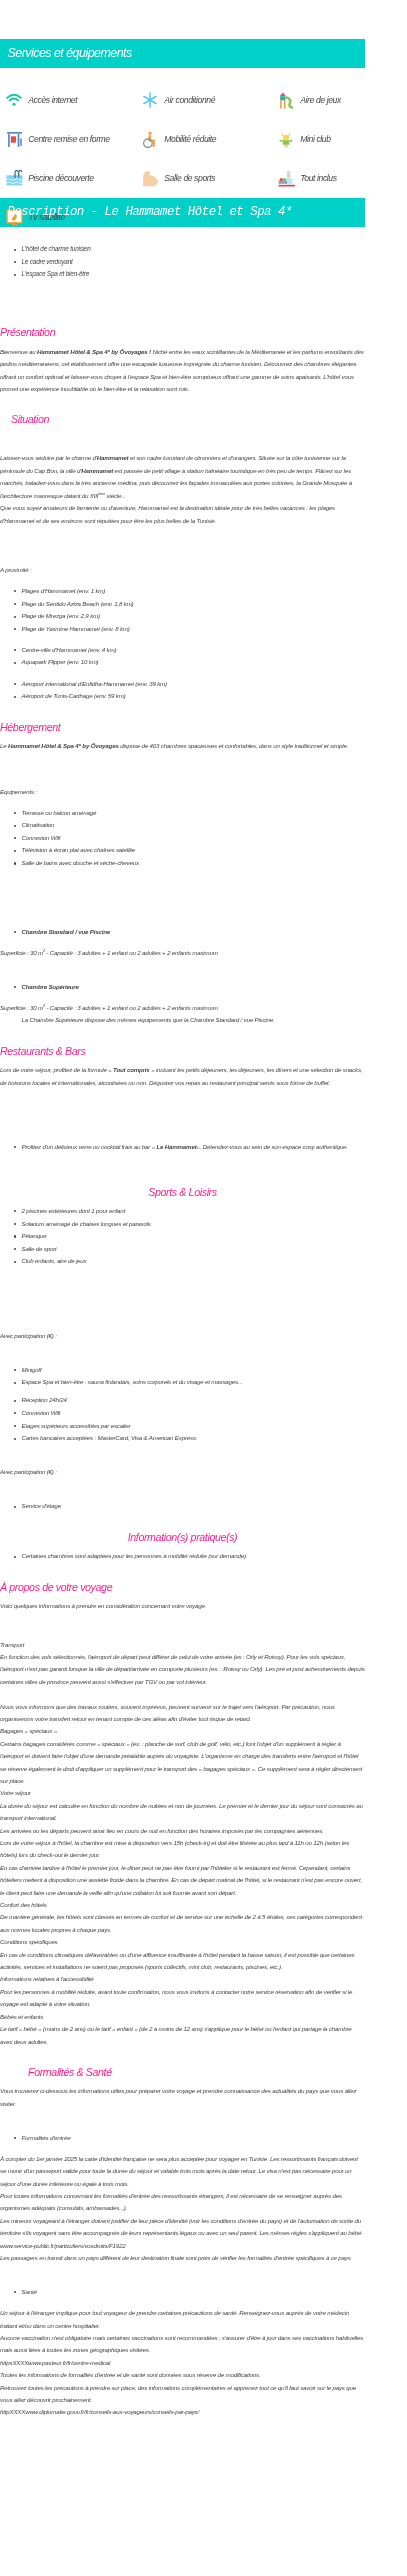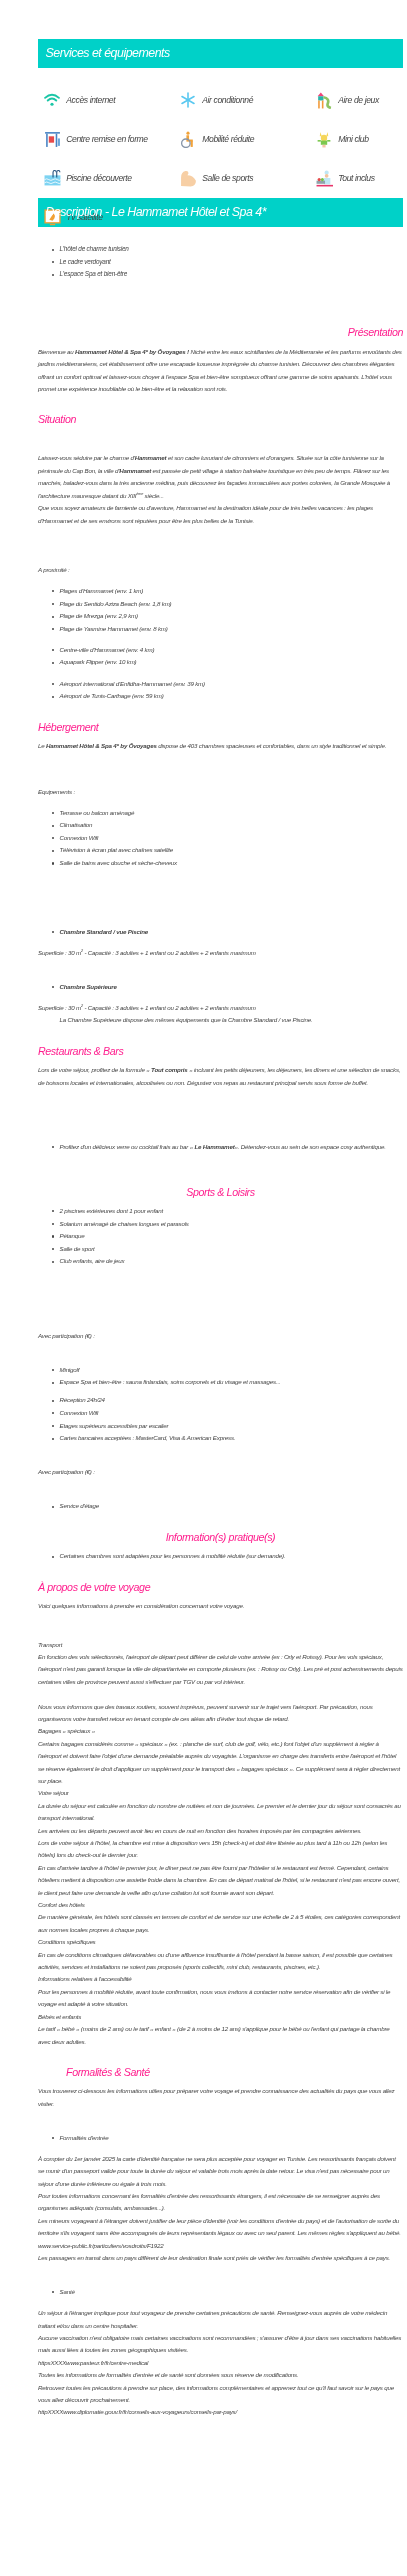--- a/index.html
+++ b/index.html
@@ -5,21 +5,21 @@
   html, body { margin: 0; padding: 0; background: #ffffff; }
   body {
     width: 407px;
     font-family: "Liberation Sans", sans-serif;
     color: #444444;
     font-style: italic;
     font-size: 6.2px;
     letter-spacing: -0.2px;
     line-height: 12.4px;
   }
-  .page { position: relative; width: 365px; height: 2576px; overflow: hidden; padding-left: 38px; }
+  .page { position: relative; width: 365px; height: 2576px; overflow: hidden; }
   .banner {
     background: #00d1c8;
     color: #ffffff;
     font-size: 12.4px;
     line-height: 29px;
     height: 29px;
     padding-left: 7.5px;
     letter-spacing: -0.5px;
   }
   .banner-services { margin-top: 39px; }
@@ -28,21 +28,21 @@
     grid-template-columns: 136px 136px 134px;
     row-gap: 13px;
     padding: 19.3px 0 0 5.9px;
     height: 121px;
     box-sizing: border-box;
     text-align: center;
   }
   .service-item { display: flex; align-items: center; height: 26px; }
   .service-icon { width: 17px; height: 17px; margin-right: 5.4px; display: flex; align-items: center; justify-content: center; }
   .service-label { font-size: 8.6px; color: #444; letter-spacing: -0.4px; }
-  .banner-desc { margin-top: 8.6px; }
+  .banner-desc { margin-top: 8.6px; font-family: Liberation Mono, monospace; }
   ul { margin: 0; padding: 0 0 0 21.5px; list-style: none; }
   ul li { position: relative; line-height: 12.6px; }
   ul li::before {
     content: ""; position: absolute; left: -7.5px; top: 5.4px;
     width: 2.1px; height: 2.1px; border-radius: 50%; background: #444;
   }
   .highlights { margin-top: 16.6px; }
   .highlights li { font-size: 6.4px; }
   h2.sec {
     color: #ff1f8e;
@@ -186,24 +186,24 @@
 
   <div class="banner banner-desc">
     <span>Description - Le Hammamet Hôtel et Spa 4*</span>
   </div>
   <ul class="highlights">
     <li>L'hôtel de charme tunisien</li>
     <li>Le cadre verdoyant</li>
     <li>L'espace Spa et bien-être</li>
   </ul>
 
-  <h2 class="sec" style="margin-top:44px;text-align:right;">Présentation</h2>
+  <h2 class="sec" style="margin-top:44px;">Présentation</h2>
   <p style="margin-top:5.9px;"><span>Bienvenue au </span><b>Hammamet Hôtel &amp; Spa 4* by Ôvoyages !</b><span> Niché entre les eaux scintillantes de la Méditerranée et les parfums envoûtants des jardins méditerranéens, cet établissement offre une escapade luxueuse imprégnée du charme tunisien. Découvrez des chambres élégantes offrant un confort optimal et laissez-vous choyer à l'espace Spa et bien-être somptueux offrant une gamme de soins apaisants. L'hôtel vous promet une expérience inoubliable où le bien-être et la relaxation sont rois.</span></p>
 
-  <h2 class="sec" style="margin-top:17px;">Situation</h2>
+  <h2 class="sec" style="margin-top:17px;margin-left:11px;">Situation</h2>
   <p style="margin-top:25px;"><span>Laissez-vous séduire par le charme d'</span><b>Hammamet</b><span> et son cadre luxuriant de citronniers et d'orangers. Située sur la côte tunisienne sur la péninsule du Cap Bon, la ville d'</span><b>Hammamet</b><span> est passée de petit village à station balnéaire touristique en très peu de temps. Flânez sur les marchés, baladez-vous dans la très ancienne médina, puis découvrez les façades immaculées aux portes colorées, la Grande Mosquée à l'architecture mauresque datant du XIII</span><sup>ème</sup><span> siècle...</span></p>
   <p>Que vous soyez amateurs de farniente ou d'aventure, Hammamet est la destination idéale pour de très belles vacances : les plages d'Hammamet et de ses environs sont réputées pour être les plus belles de la Tunisie.</p>
   <p style="margin-top:37px;">A proximité :</p>
   <ul style="margin-top:8.6px;">
     <li>Plages d'Hammamet (env. 1 km)</li>
     <li>Plage du Sentido Aziza Beach (env. 1,8 km)</li>
     <li>Plage de Mrezga (env. 2,9 km)</li>
     <li>Plage de Yasmine Hammamet (env. 8 km)</li>
   </ul>
   <ul style="margin-top:8.6px;">

